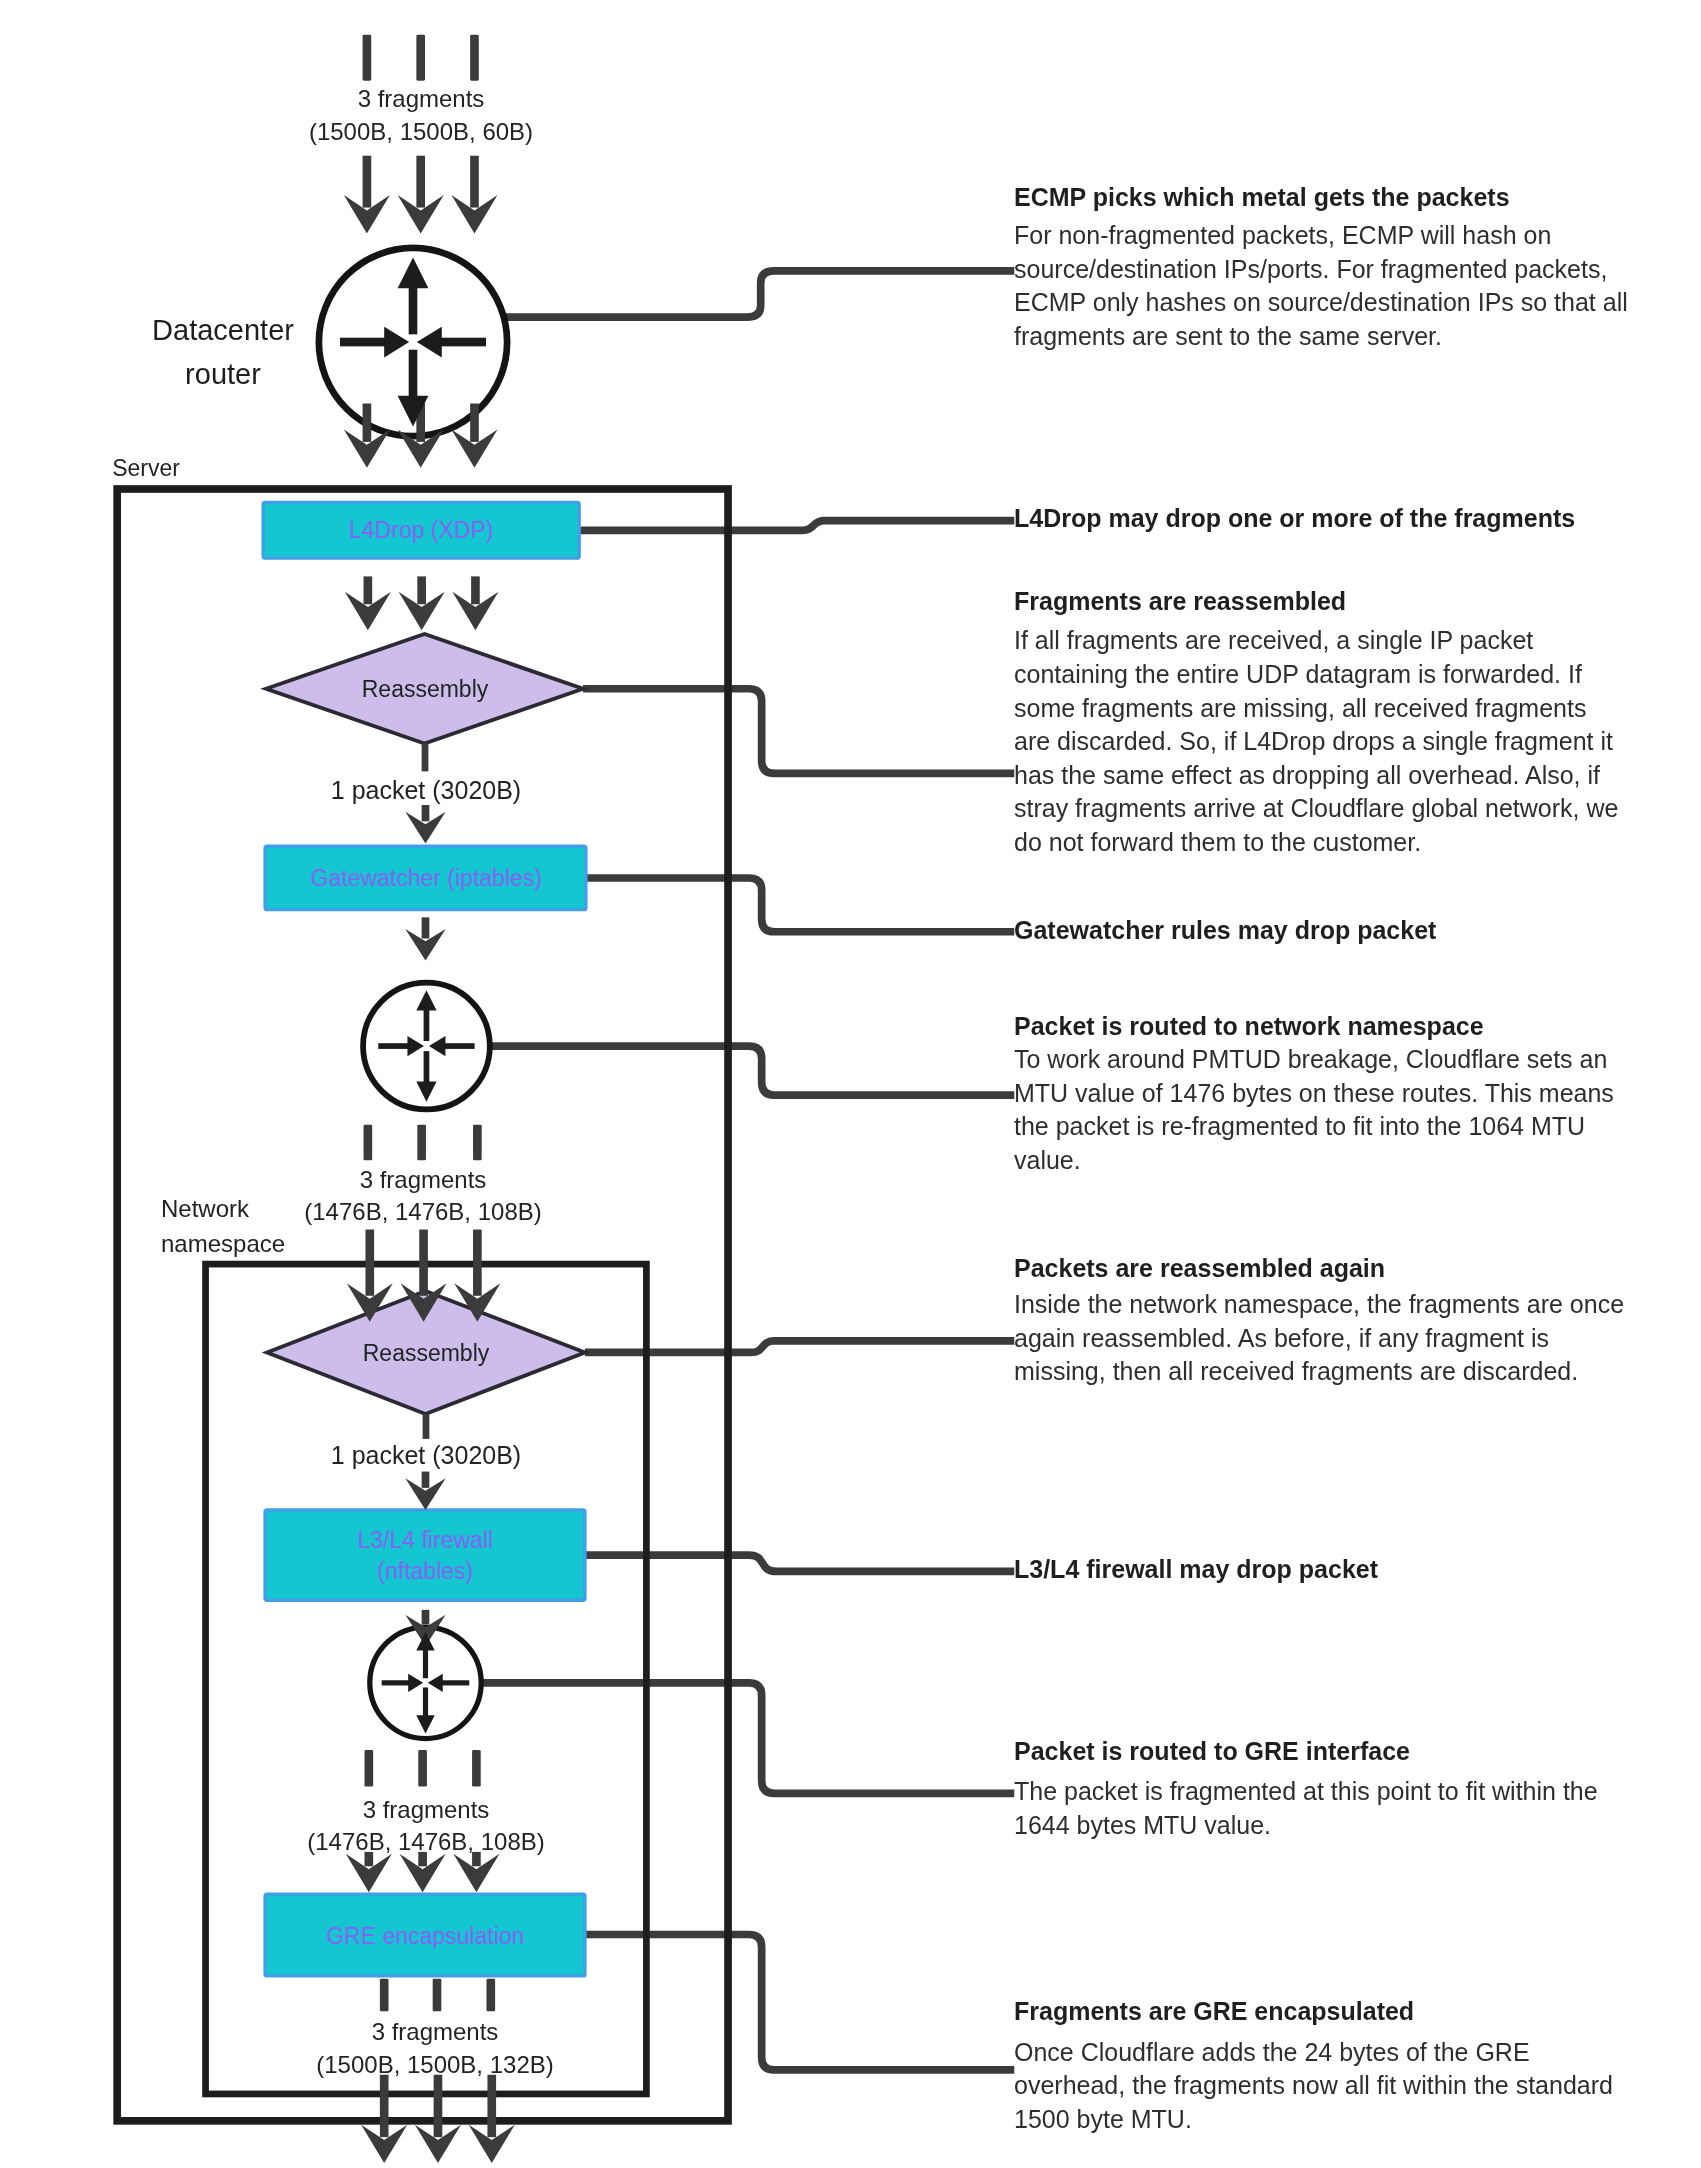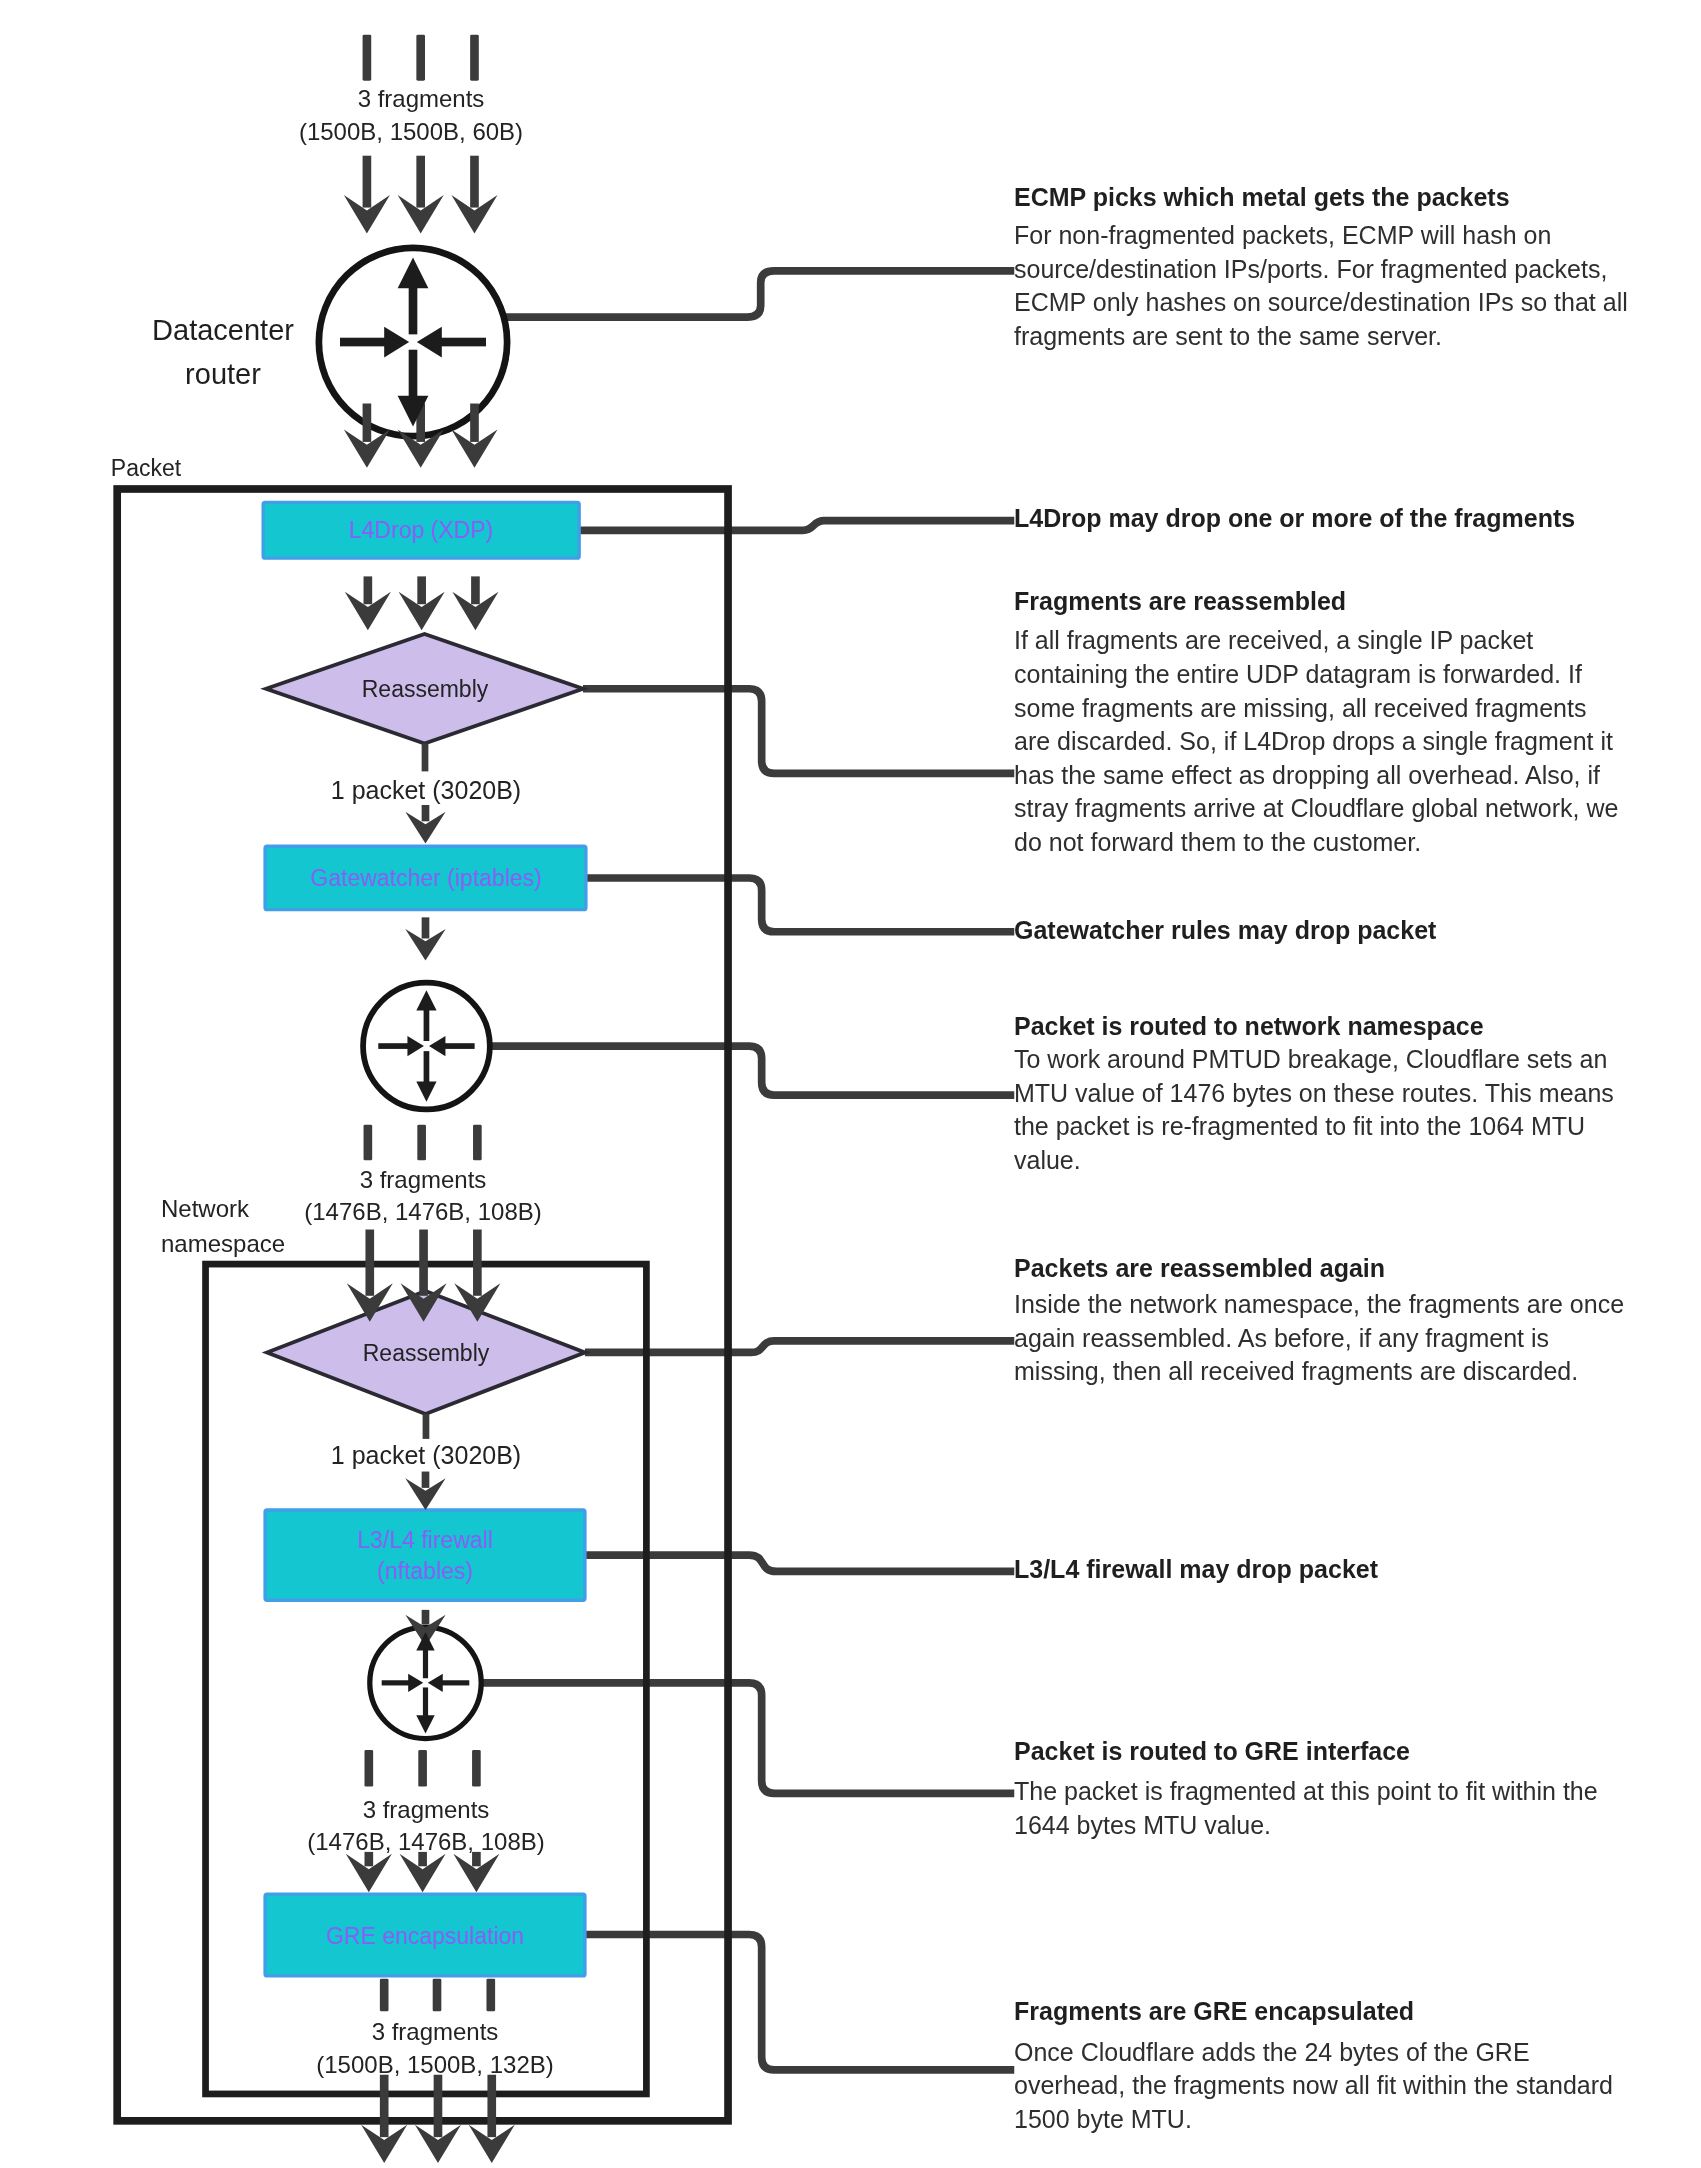--- a/index.html
+++ b/index.html
@@ -131,26 +131,26 @@
       <rect x="440.3" y="1756.8" width="5.3999999999999995" height="31.2" fill="#1c1c1c"></rect>
       <polygon points="433.4,1785.6 452.6,1785.6 443,1804.8" fill="#1c1c1c"></polygon>
       <rect x="397.4" y="1749.3" width="28.799999999999997" height="5.3999999999999995" fill="#1c1c1c"></rect>
       <polygon points="425,1742.4 425,1761.6 440.6,1752" fill="#1c1c1c"></polygon>
       <rect x="459.8" y="1749.3" width="28.799999999999997" height="5.3999999999999995" fill="#1c1c1c"></rect>
       <polygon points="461,1742.4 461,1761.6 445.4,1752" fill="#1c1c1c"></polygon>
     </g>
 </svg>
 
 <div class="lbl f25" style="left:421px;top:99px">3 fragments</div>
-<div class="lbl f25" style="left:411px;top:132px">(1500B, 1500B, 60B)</div>
+<div class="lbl f25" style="left:421px;top:132px">(1500B, 1500B, 60B)</div>
 
 <div class="lbl f30" style="left:199px;top:330px">Datacenter</div>
 <div class="lbl f30" style="left:199px;top:374px">router</div>
 
-<div class="lbl f24" style="left:146px;top:468px">Packet</div>
+<div class="lbl f24" style="left:146px;top:468px">Server</div>
 <div class="lbl f24 node-t" style="left:421px;top:530px">L4Drop (XDP)</div>
 <div class="lbl f24" style="left:425px;top:689px">Reassembly</div>
 <div class="lbl f26" style="left:426px;top:790px">1 packet (3020B)</div>
 <div class="lbl f24 node-t" style="left:426px;top:878px">Gatewatcher (iptables)</div>
 
 <div class="lbl f25" style="left:423px;top:1180px">3 fragments</div>
 <div class="lbl f25" style="left:423px;top:1212px">(1476B, 1476B, 108B)</div>
 
 <div class="lbl-left f25" style="left:161px;top:1195px">Network</div>
 <div class="lbl-left f25" style="left:161px;top:1230px">namespace</div>

